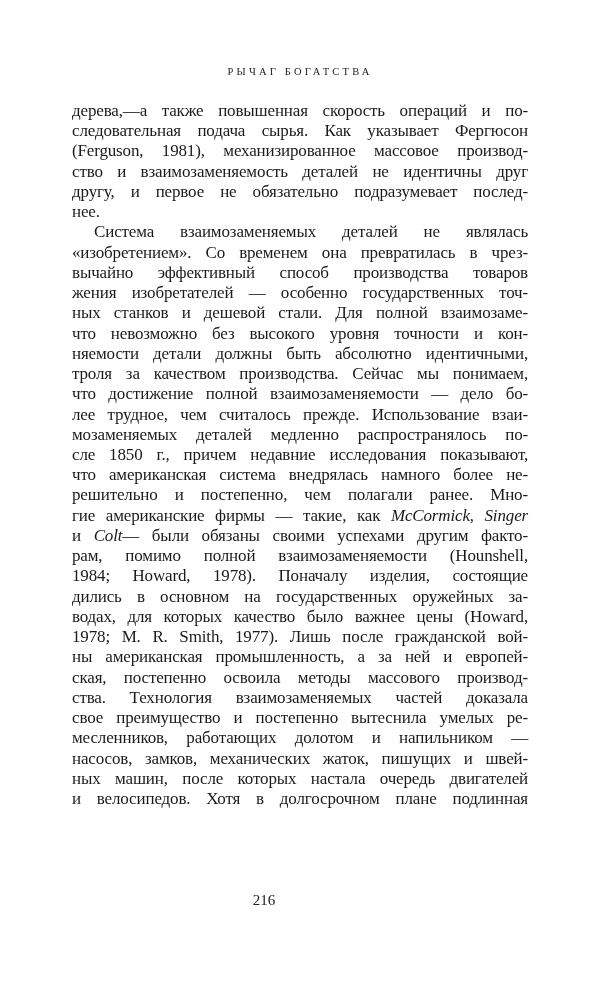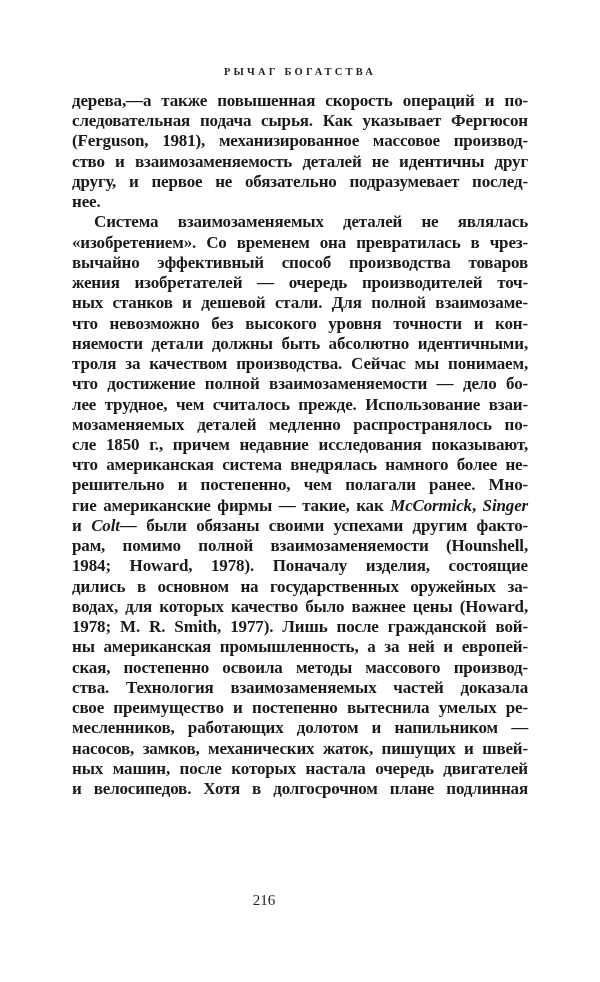--- a/index.html
+++ b/index.html
@@ -1,20 +1,20 @@
 <!DOCTYPE html>
 <html><head>
 <meta charset="utf-8">
 <style>
   html, body { margin: 0; padding: 0; background: #ffffff; }
   body { width: 600px; height: 982px; position: relative; overflow: hidden;
          font-family: "Liberation Serif", "DejaVu Serif", serif; color: #1a1a1a; }
   .running-head { position: absolute; top: 66px; left: 0; width: 600px; text-align: center;
-                  font-size: 10.5px; letter-spacing: 3.2px; font-weight: bold; color: #222; }
-  .body-text { position: absolute; top: 91px; left: 72px; width: 456px; font-weight: bold; }
+                  font-size: 10.5px; letter-spacing: 3.2px; font-weight: normal; color: #222; }
+  .body-text { position: absolute; top: 101px; left: 72px; width: 456px; }
   .line { display: block; height: 20.24px; line-height: 20.24px; font-size: 17px;
           white-space: nowrap; text-align: justify; text-align-last: justify;
           letter-spacing: -0.15px; word-spacing: -0.5px; }
   .line.last { text-align: left; text-align-last: left; }
   .line.indent { padding-left: 22px; }
   .line .it { font-style: italic; }
   .folio { position: absolute; top: 892px; left: 0; width: 528px; text-align: center;
            font-size: 15px; color: #222; }
 </style>
 </head>
@@ -27,21 +27,21 @@
   <span class="line">дерева,—а также повышенная скорость операций и по-</span>
   <span class="line">следовательная подача сырья. Как указывает Фергюсон</span>
   <span class="line">(Ferguson, 1981), механизированное массовое производ-</span>
   <span class="line">ство и взаимозаменяемость деталей не идентичны друг</span>
   <span class="line">другу, и первое не обязательно подразумевает послед-</span>
   <span class="line last">нее.</span>
 
   <span class="line indent">Система взаимозаменяемых деталей не являлась</span>
   <span class="line">«изобретением». Со временем она превратилась в чрез-</span>
   <span class="line">вычайно эффективный способ производства товаров</span>
-  <span class="line">жения изобретателей — очередь производителей точ-</span>
+  <span class="line">жения изобретателей — особенно государственных точ-</span>
   <span class="line">ных станков и дешевой стали. Для полной взаимозаме-</span>
   <span class="line">что невозможно без высокого уровня точности и кон-</span>
   <span class="line">няемости детали должны быть абсолютно идентичными,</span>
   <span class="line">троля за качеством производства. Сейчас мы понимаем,</span>
   <span class="line">что достижение полной взаимозаменяемости — дело бо-</span>
   <span class="line">лее трудное, чем считалось прежде. Использование взаи-</span>
   <span class="line">мозаменяемых деталей медленно распространялось по-</span>
   <span class="line">сле 1850 г., причем недавние исследования показывают,</span>
   <span class="line">что американская система внедрялась намного более не-</span>
   <span class="line">решительно и постепенно, чем полагали ранее. Мно-</span>

